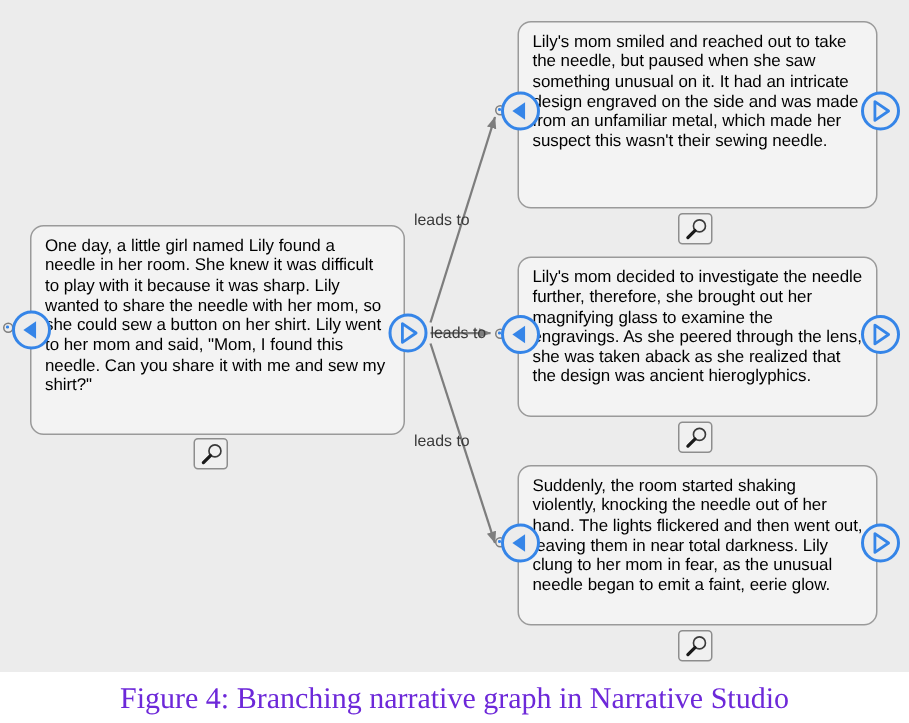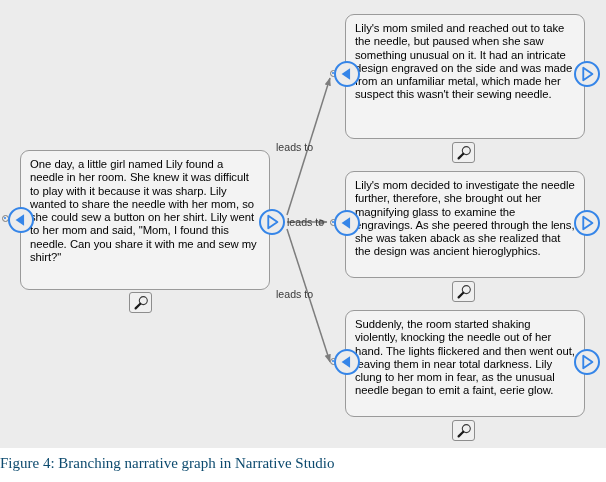--- a/index.html
+++ b/index.html
@@ -73,24 +73,24 @@
     font-size:10.6px;
     color:#3a3a3a;
     white-space:nowrap;
     background:transparent;
   }
 
   
   #caption{
     position:absolute;
     left:0;top:455px;width:606px;
-    text-align:left;
+    text-align:center;
     font-family:"Liberation Serif", serif;
-    font-size:15px;
-    color:#0c4a6e;
+    font-size:20px;
+    color:#6d28d9;
     white-space:nowrap;
     overflow:hidden;
   }
 </style>
 </head>
 <body>
 
 <div id="canvas">
 
   <svg id="edges" viewBox="0 0 606 448" width="606" height="448">

